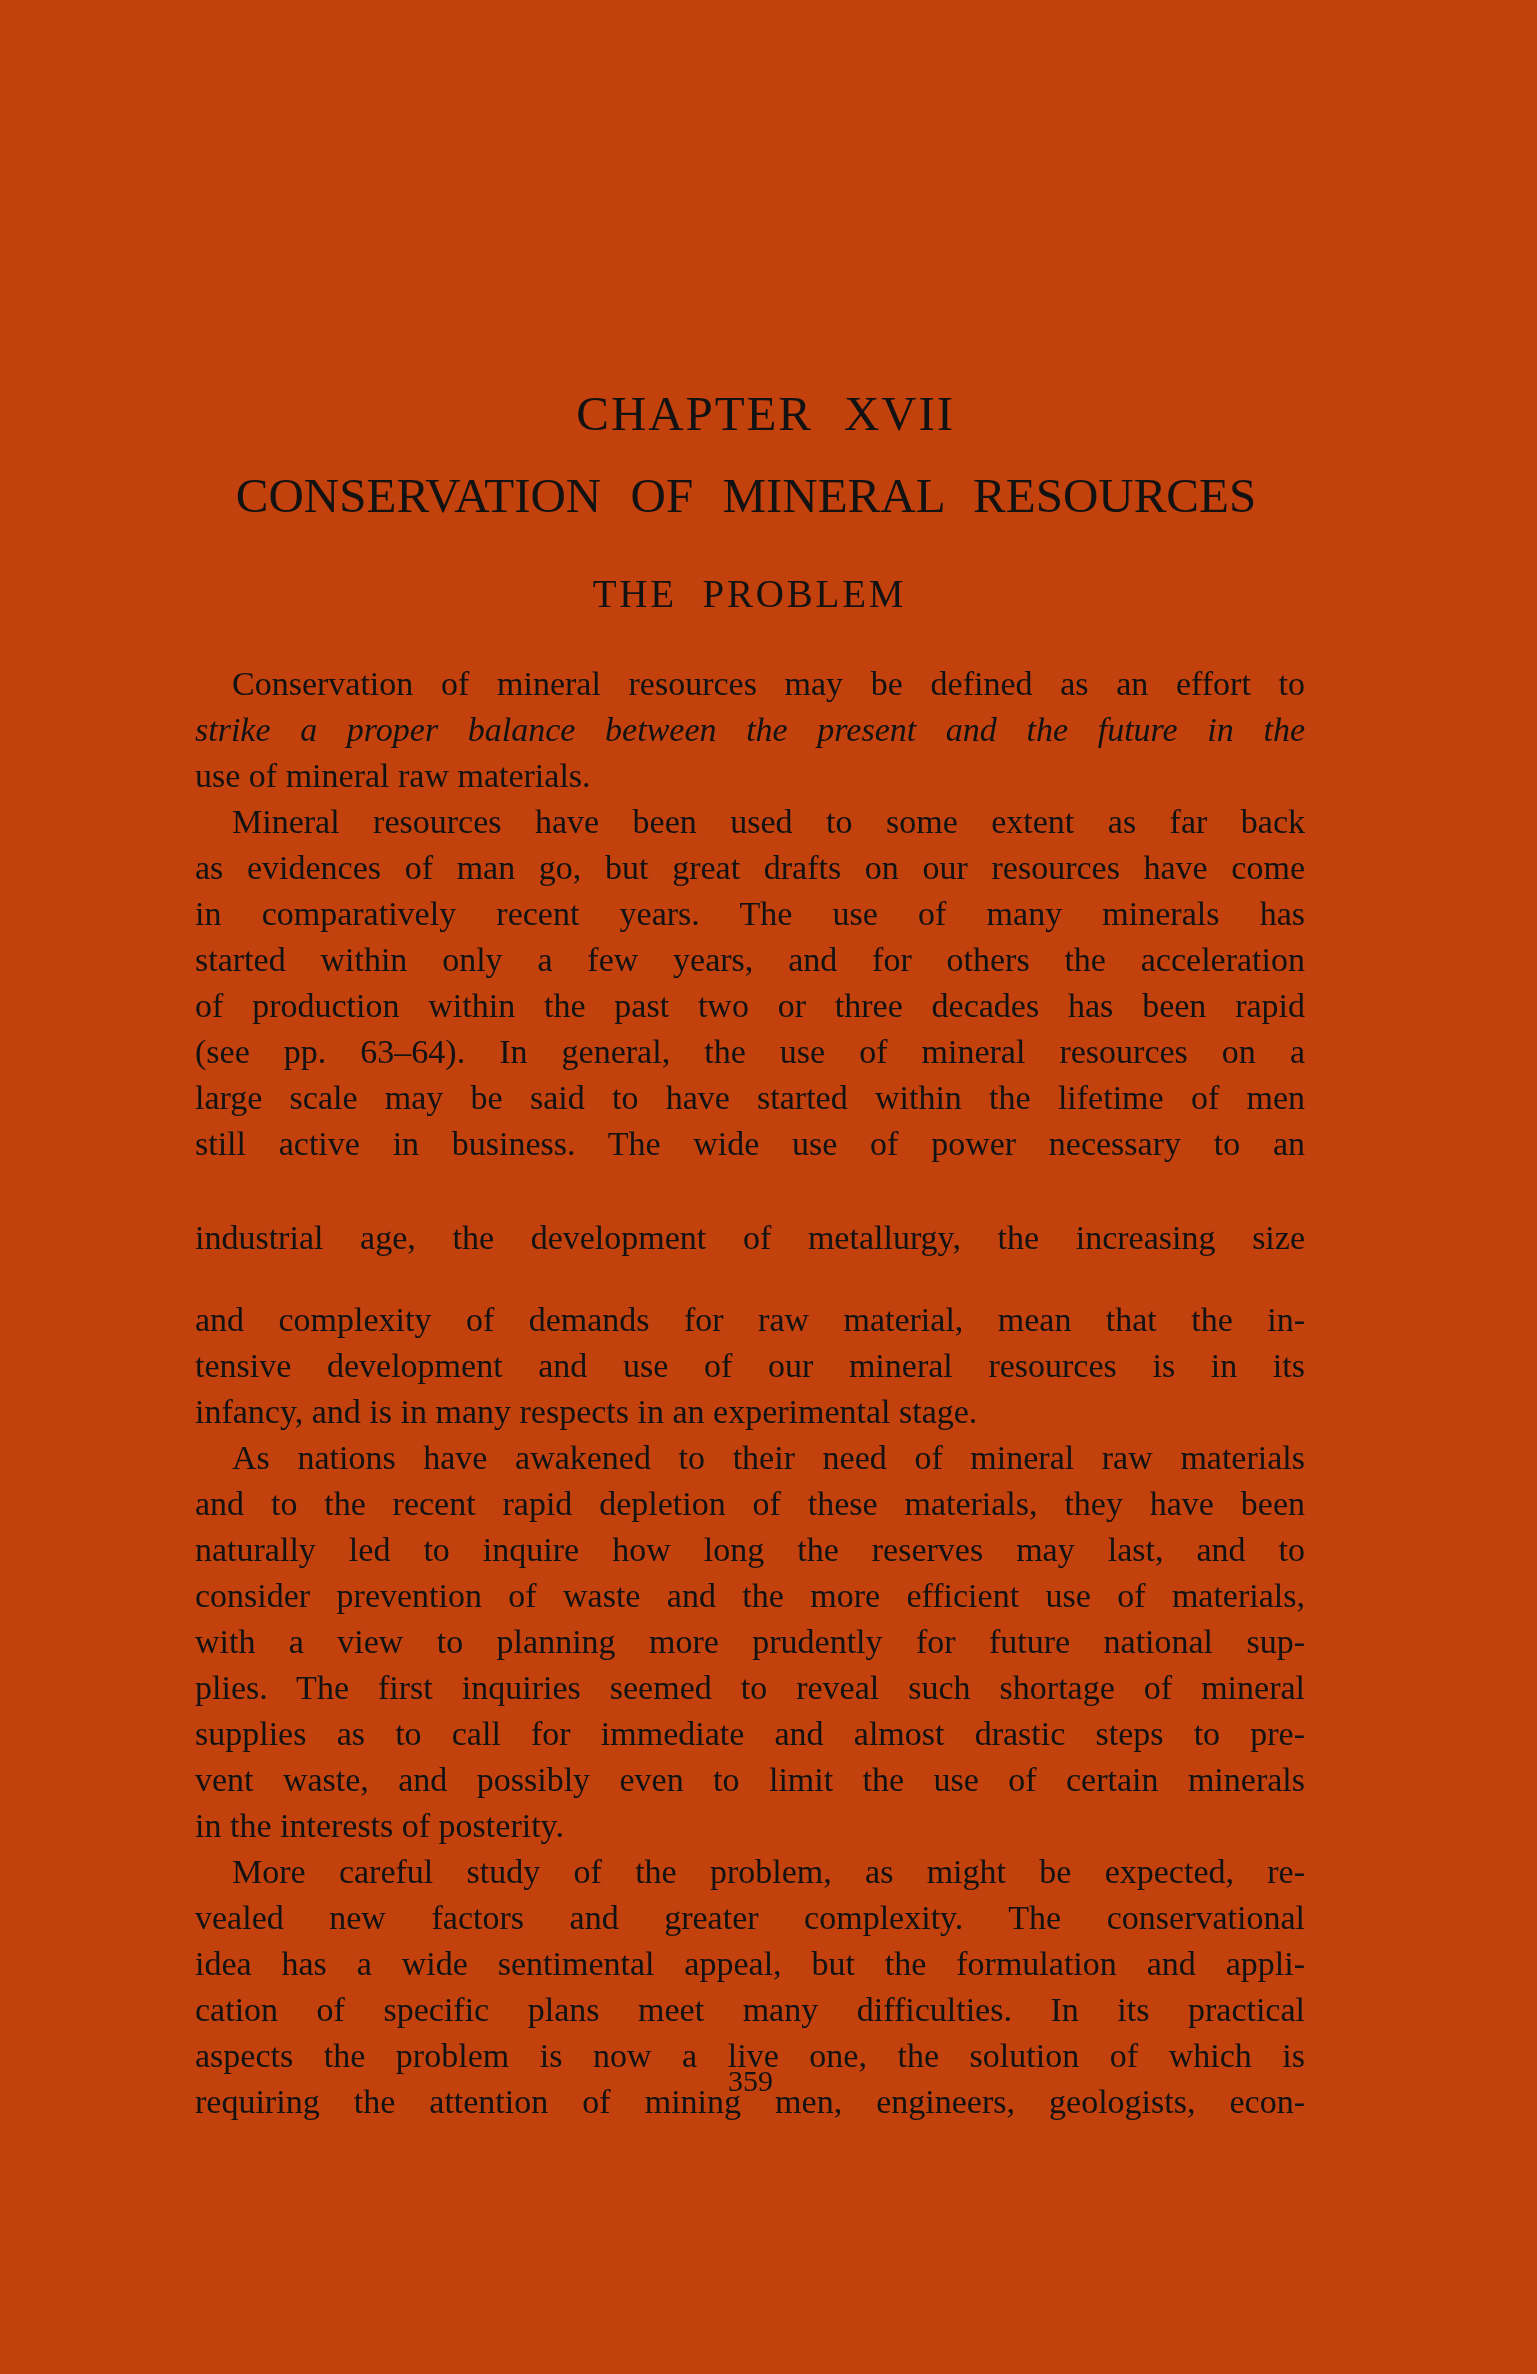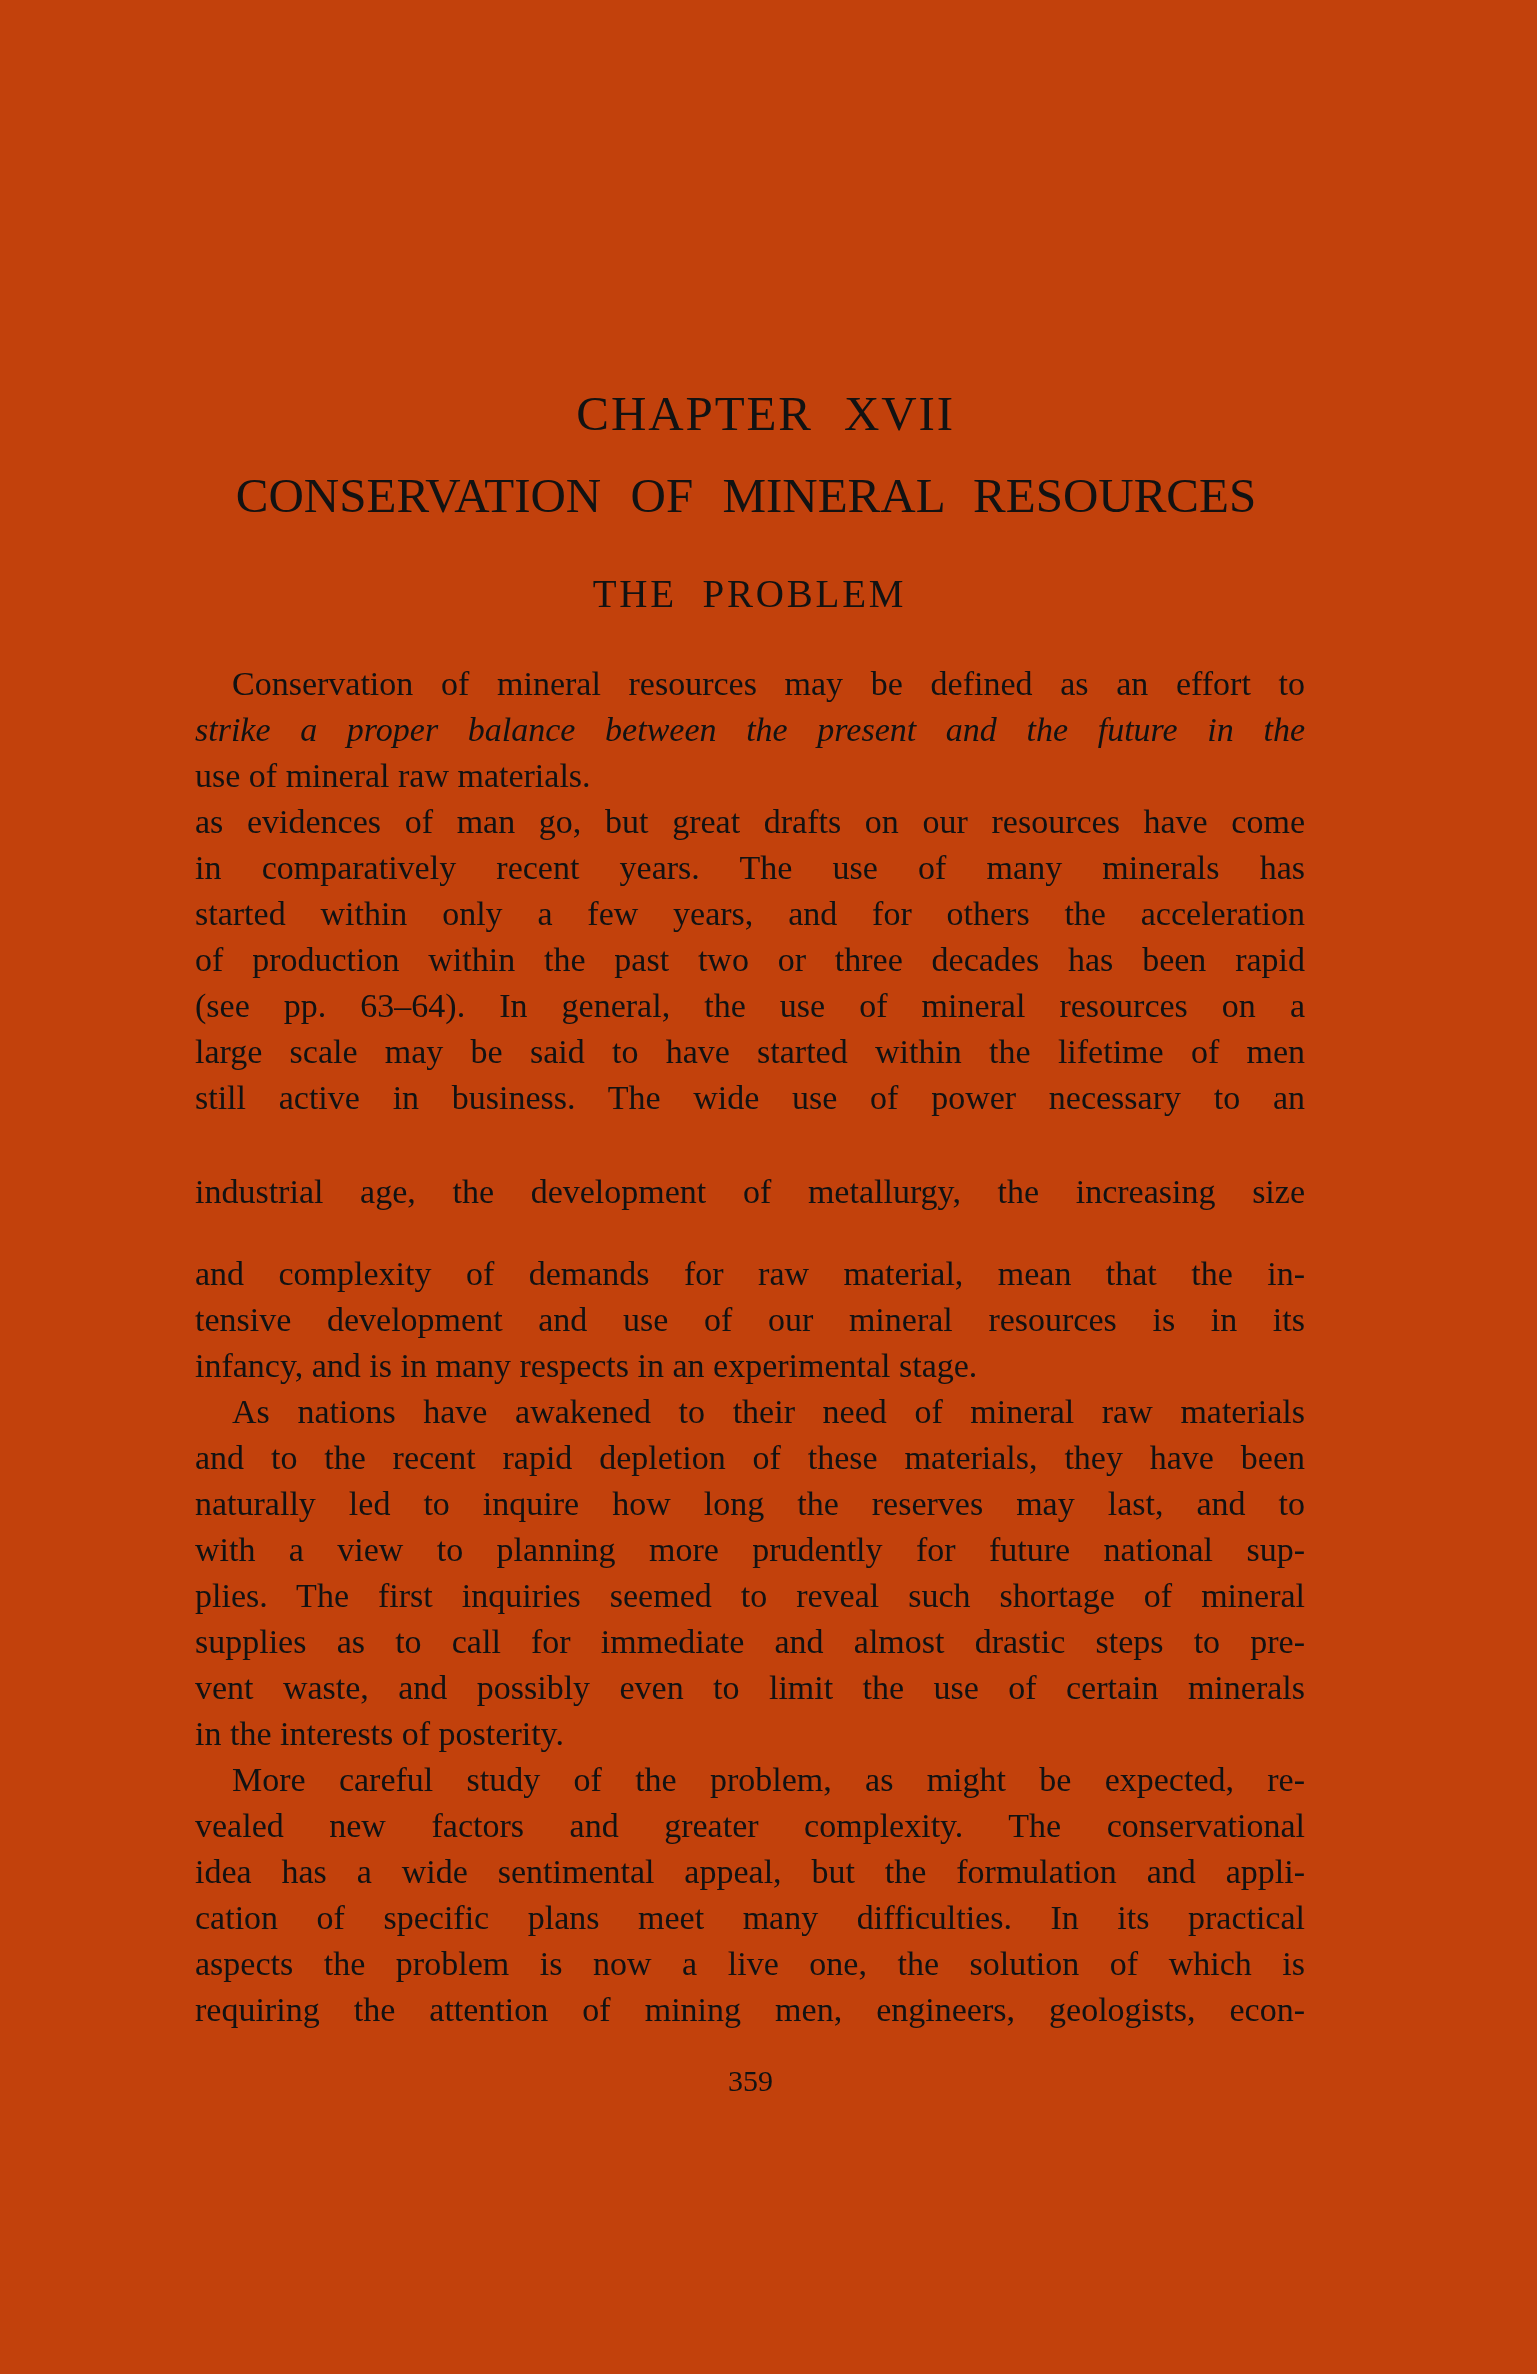--- a/index.html
+++ b/index.html
@@ -27,37 +27,39 @@
 
   <div class="body-text">
 
     <div>
       <span class="line indent" style="white-space: normal;">Conservation of mineral resources may be defined as an effort to</span>
       <span class="line" style="white-space: normal; font-style: italic;">strike a proper balance between the present and the future in the</span>
       <span class="line last" style="white-space: normal;">use of mineral raw materials.</span>
     </div>
 
     <div>
+      <span class="line indent" style="white-space: normal;">Mineral resources have been used to some extent as far back</span>
       <span class="line" style="white-space: normal;">as evidences of man go, but great drafts on our resources have come</span>
       <span class="line" style="white-space: normal;">in comparatively recent years. The use of many minerals has</span>
       <span class="line" style="white-space: normal;">started within only a few years, and for others the acceleration</span>
       <span class="line" style="white-space: normal;">of production within the past two or three decades has been rapid</span>
       <span class="line" style="white-space: normal;">(see pp. 63–64). In general, the use of mineral resources on a</span>
       <span class="line" style="white-space: normal;">large scale may be said to have started within the lifetime of men</span>
       <span class="line" style="white-space: normal;">still active in business. The wide use of power necessary to an</span>
       <span class="line" style="white-space: normal; margin-top: 48px;">industrial age, the development of metallurgy, the increasing size</span>
       <span class="line" style="white-space: normal; margin-top: 36px;">and complexity of demands for raw material, mean that the in-</span>
       <span class="line" style="white-space: normal;">tensive development and use of our mineral resources is in its</span>
       <span class="line last" style="white-space: normal;">infancy, and is in many respects in an experimental stage.</span>
     </div>
 
     <div>
       <span class="line indent" style="white-space: normal;">As nations have awakened to their need of mineral raw materials</span>
       <span class="line" style="white-space: normal;">and to the recent rapid depletion of these materials, they have been</span>
       <span class="line" style="white-space: normal;">naturally led to inquire how long the reserves may last, and to</span>
+      <span class="line" style="white-space: normal;">consider prevention of waste and the more efficient use of materials,</span>
       <span class="line" style="white-space: normal;">with a view to planning more prudently for future national sup-</span>
       <span class="line" style="white-space: normal;">plies. The first inquiries seemed to reveal such shortage of mineral</span>
       <span class="line" style="white-space: normal;">supplies as to call for immediate and almost drastic steps to pre-</span>
       <span class="line" style="white-space: normal;">vent waste, and possibly even to limit the use of certain minerals</span>
       <span class="line last" style="white-space: normal;">in the interests of posterity.</span>
     </div>
 
     <div>
       <span class="line indent" style="white-space: normal;">More careful study of the problem, as might be expected, re-</span>
       <span class="line" style="white-space: normal;">vealed new factors and greater complexity. The conservational</span>

